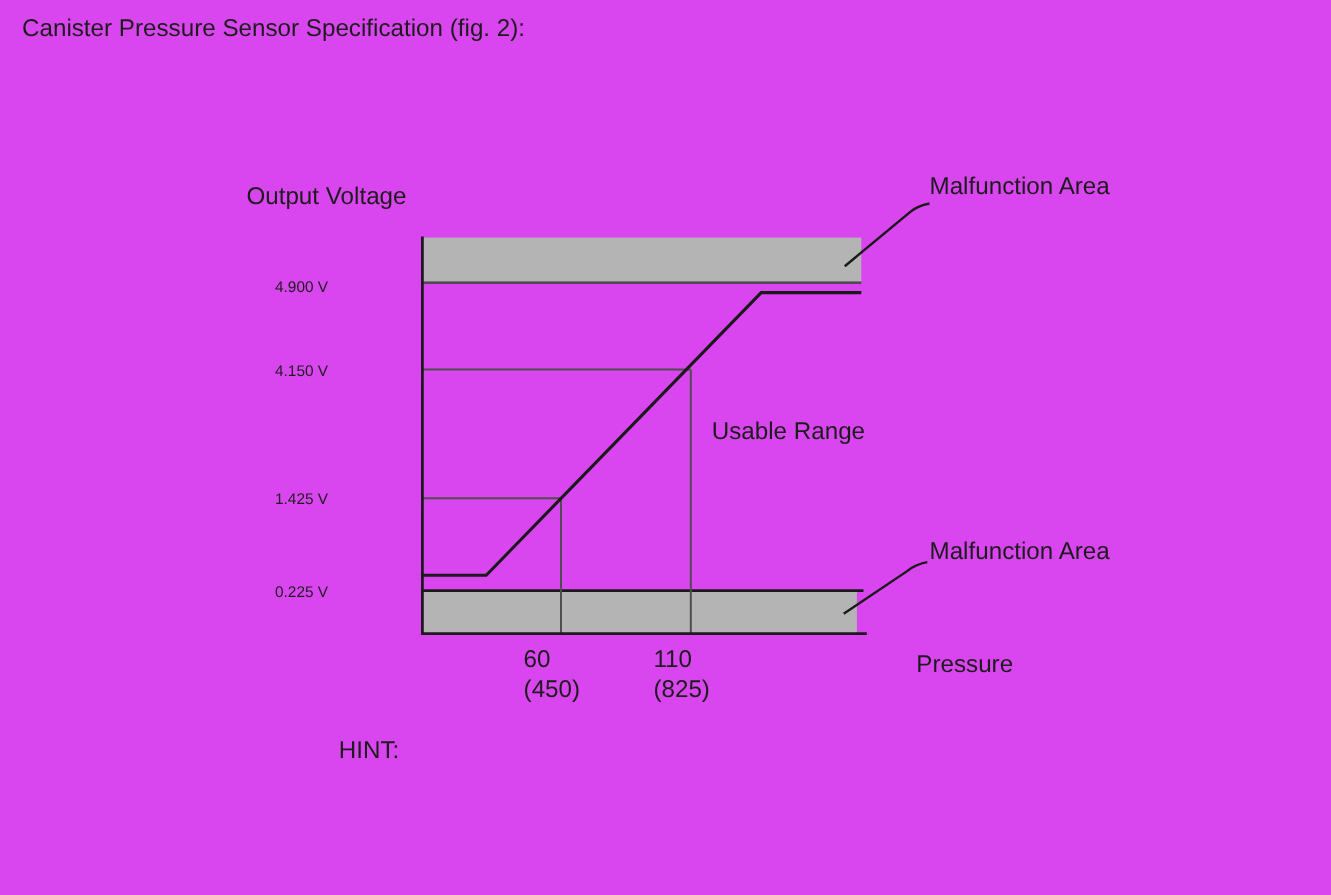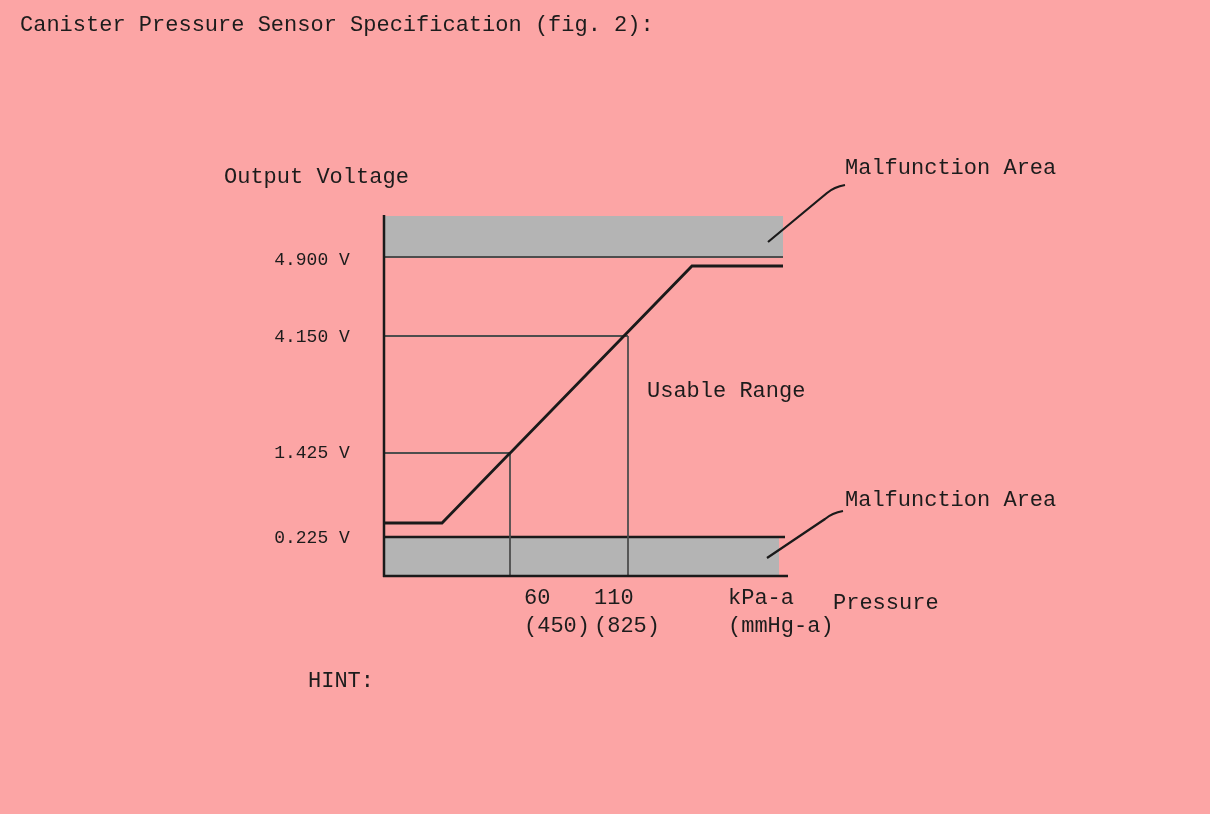--- a/index.html
+++ b/index.html
@@ -1,36 +1,36 @@
 <!DOCTYPE html>
 <html><head>
 <meta charset="utf-8">
 <style>
   html, body { margin: 0; padding: 0; background: #ffffff; }
   .canvas {
     position: relative;
     width: 1210px;
     height: 814px;
-    background: #fca5a5;
-    font-family: Liberation Mono, monospace;
+    background: #d946ef;
+    font-family: Liberation Sans, sans-serif;
     color: #1c1c1c;
     overflow: hidden;
   }
   .lbl {
     position: absolute;
     font-size: 22px;
     line-height: 24px;
     white-space: nowrap;
     color: #1c1c1c;
   }
   .ytick {
     position: absolute;
     width: 124px;
-    text-align: center;
-    font-size: 18px;
+    text-align: left;
+    font-size: 14px;
     line-height: 24px;
     left: 250px;
     color: #1c1c1c;
   }
   .xtick {
     position: absolute;
     top: 585px;
     font-size: 22px;
     line-height: 28px;
     color: #1c1c1c;
@@ -72,31 +72,27 @@
   <div class="lbl" style="left:20px; top:14px;">Canister Pressure Sensor Specification (fig. 2):</div>
 
   <div class="lbl" style="left:224px; top:166px;text-align:center;">Output Voltage</div>
   <div class="lbl" style="left:833px; top:592px;">Pressure</div>
 
   <div class="ytick" style="top:248px;">4.900 V</div>
   <div class="ytick" style="top:325px;">4.150 V</div>
   <div class="ytick" style="top:441px;">1.425 V</div>
   <div class="ytick" style="top:526px;">0.225 V</div>
 
-  <div class="xtick" style="left:476px;margin-left:48px;">
+  <div class="xtick" style="left:476px;">
     <div>60</div>
     <div>(450)</div>
   </div>
   <div class="xtick" style="left:594px;">
     <div>110</div>
     <div>(825)</div>
-  </div>
-  <div class="xtick" style="left:728px;">
-    <div>kPa-a</div>
-    <div>(mmHg-a)</div>
   </div>
 
   <div class="lbl" style="left:845px; top:157px;">Malfunction Area</div>
   <div class="lbl" style="left:845px; top:489px;">Malfunction Area</div>
   <div class="lbl" style="left:647px; top:380px;">Usable Range</div>
 
   <div class="lbl" style="left:308px; top:670px;text-align:right;">HINT:</div>
 
 </div>
 

